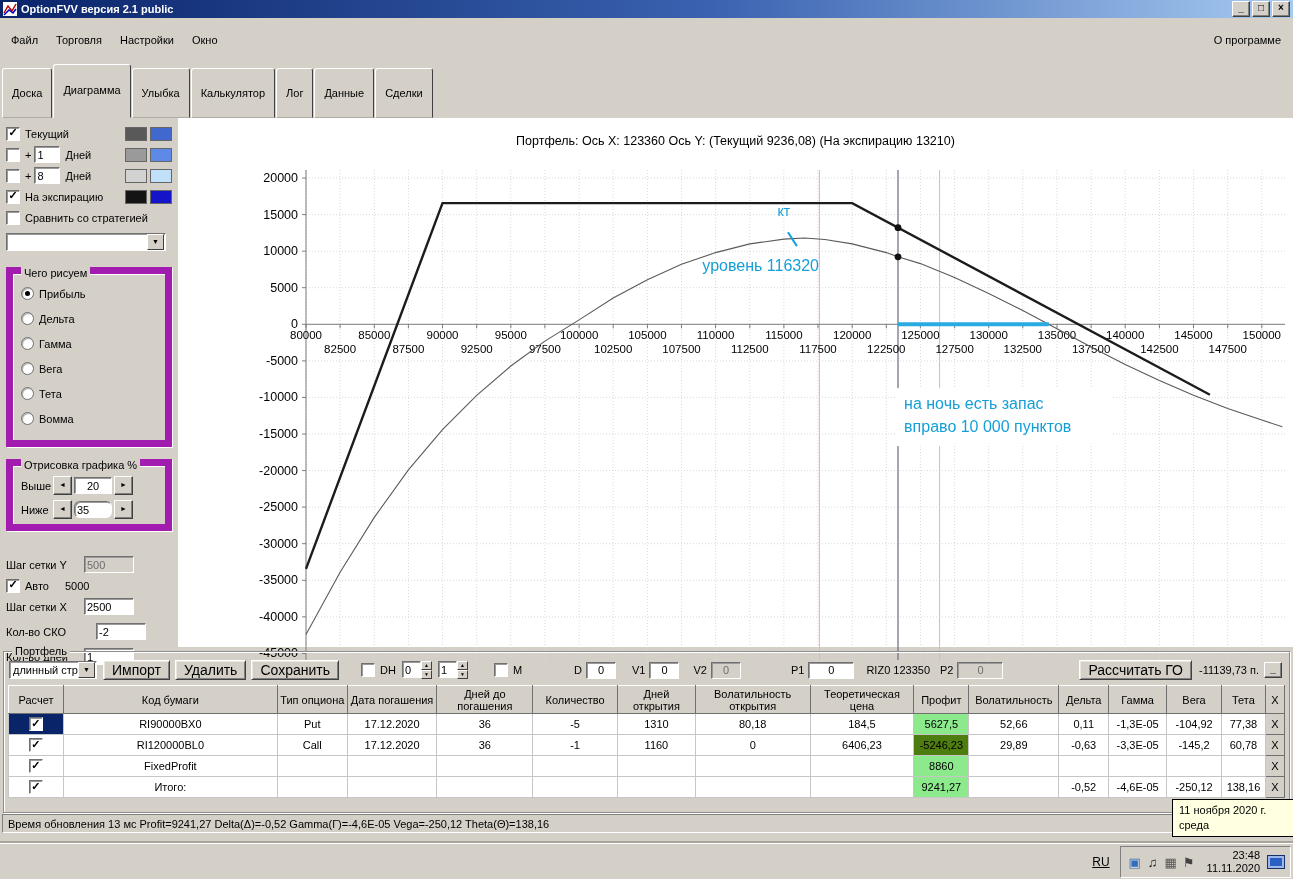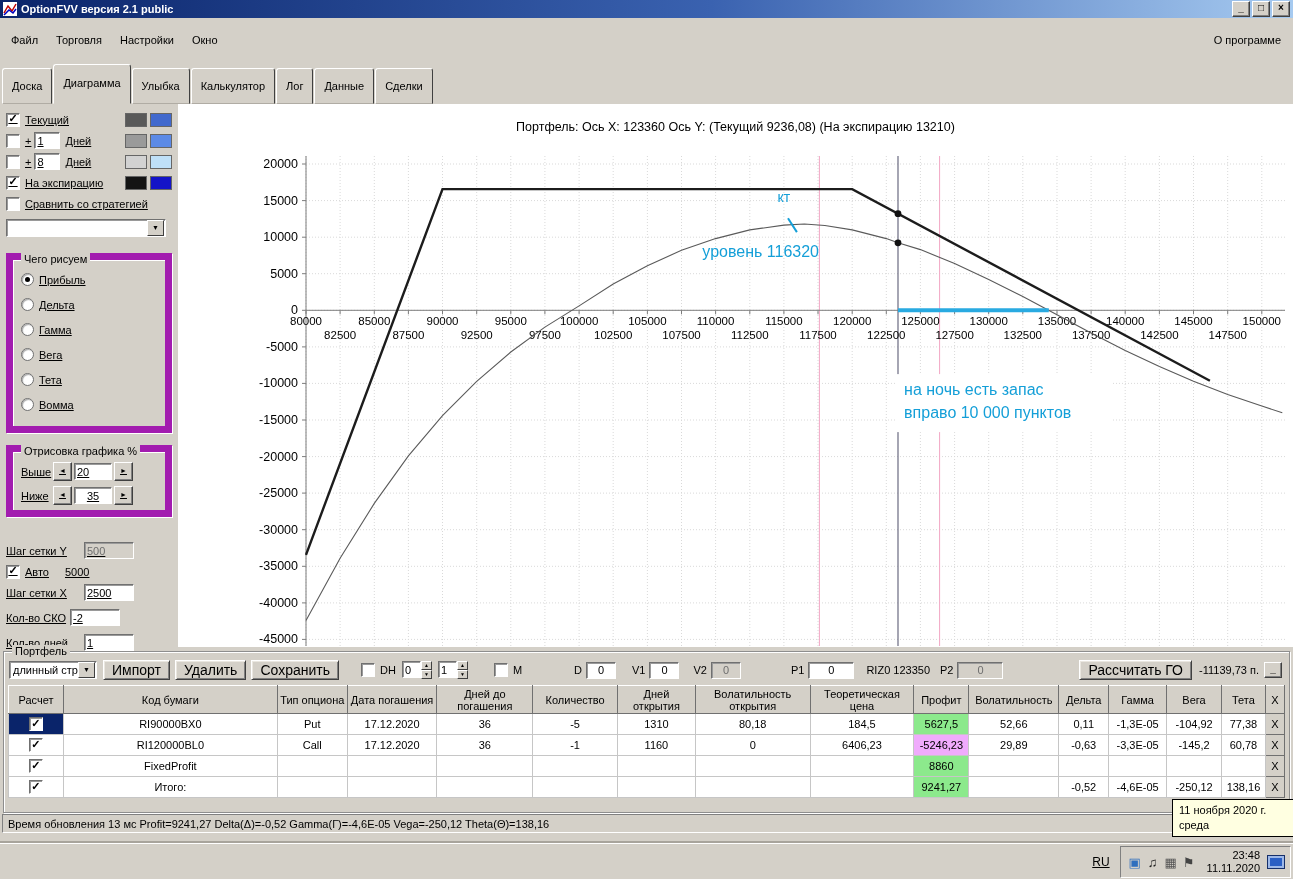--- a/index.html
+++ b/index.html
@@ -12,26 +12,26 @@
   .t-title{margin-left:4px;flex:1;font-size:11px;white-space:nowrap;}
   .win-btn{width:16px;height:14px;background:#d4d0c8;border:1px solid;border-color:#fff #404040 #404040 #fff;
            box-shadow:inset -1px -1px 0 #808080;margin-left:2px;font-size:10px;line-height:12px;
            text-align:center;color:#000;font-weight:bold;display:inline-block;}
   
   .menubar{flex:0 0 22px;display:flex;align-items:center;padding:0 2px;}
   .menu-item{padding:4px 9px;}
   .menu-about{margin-left:auto;padding:16px 10px;}
   
   .tabstrip{flex:0 0 26px;display:flex;align-items:flex-end;padding:2px 2px 0;}
-  .tab{height:18px;line-height:18px;padding:8px 9px;border:1px solid;border-color:#fff #404040 #b0aca4 #fff;
+  .tab{height:18px;line-height:18px;padding:15px 9px;border:1px solid;border-color:#fff #404040 #b0aca4 #fff;
        border-radius:3px 3px 0 0;margin-right:1px;background:#d4d0c8;white-space:nowrap;}
   .tab.active{height:22px;line-height:21px;border-bottom-color:#d4d0c8;position:relative;z-index:2;}
   
   .main{flex:1;display:flex;min-height:0;}
-  .left-panel{width:178px;flex:0 0 178px;padding:8px 6px 0 6px;box-sizing:border-box;text-decoration:underline;}
+  .left-panel{width:178px;flex:0 0 178px;padding:8px 6px 0 6px;box-sizing:border-box;}
   .lp-row{display:flex;align-items:center;height:15px;margin-bottom:6px;}
   .lp-label{margin-left:5px;white-space:nowrap;}
   .lp-spacer{flex:1;}
   .checkbox{width:12px;height:12px;flex:0 0 12px;background:#fff;border:1px solid;
             border-color:#707070 #fff #fff #707070;box-shadow:inset 1px 1px 0 #9a9a9a;
             display:inline-flex;align-items:center;justify-content:center;box-sizing:content-box;}
   .checkbox.checked::after{content:"✓";font-size:11px;font-weight:bold;margin-top:-2px;}
   .swatch{width:20px;height:12px;border:1px solid #666;margin-left:3px;flex:0 0 20px;}
   .tb{height:15px;background:#fff;border:1px solid;border-color:#707070 #fff #fff #707070;
       box-shadow:inset 1px 1px 0 #9a9a9a;font-family:inherit;font-size:11px;padding:0 2px;box-sizing:content-box;}
@@ -62,21 +62,21 @@
   .spin{display:inline-flex;margin-left:6px;align-items:stretch;}
   .spin-btns{display:inline-flex;flex-direction:column;width:11px;}
   .spin-b{flex:1;background:#d4d0c8;border:1px solid;border-color:#fff #404040 #404040 #fff;
           font-size:5px;line-height:7px;text-align:center;}
   .pf-table{border-collapse:collapse;table-layout:fixed;margin:4px 4px 0;font-size:11px;background:#fff;}
   .pf-table th{background:#d4d0c8;border:1px solid;border-color:#fff #707070 #707070 #fff;font-weight:normal;
                padding:0 1px;height:27px;line-height:12px;overflow:hidden;}
   .pf-table td{border:1px solid #c6c6c6;text-align:center;height:20px;padding:0 2px;white-space:nowrap;overflow:hidden;}
   td.sel{background:#0a246a;}
   .profit-pos{background:#8ce98c;}
-  .profit-neg{background:#f0abfc;}
+  .profit-neg{background:#4d7c0f;}
   td.xcell{background:#d4d0c8;border-color:#fff #707070 #707070 #fff;}
   
   .statusbar{flex:0 0 19px;margin:1px 2px 0;border:1px solid;border-color:#808080 #fff #fff #808080;
              display:flex;align-items:center;padding:0 5px;box-sizing:border-box;white-space:nowrap;}
   .frame-gap{flex:0 0 10px;}
   .taskbar{height:36px;background:#d4d0c8;border-top:1px solid #fff;box-shadow:0 -2px 0 #a8a49c;
            display:flex;align-items:center;}
   .tb-lang{margin-left:auto;padding:0 10px;font-size:12px;text-decoration:underline;}
   .tray{height:30px;border:1px solid;border-color:#808080 #fff #fff #808080;display:flex;align-items:center;
         padding:0 5px;margin-right:2px;}
@@ -200,46 +200,46 @@
               <span class="lp-label">Вомма</span>
             </div>
           </div>
       </div>
 
       <div class="groupbox">
         <span class="gb-title">Отрисовка графика %</span>
         <div class="lp-row" style="margin-bottom:9px">
           <span style="width:32px">Выше</span>
           <span class="sbtn">◄</span>
-          <input class="tb" style="width: 32px; margin: 0px 2px;" value="20">
+          <input class="tb" style="width: 32px; text-align: center; margin: 0px 2px;" value="20">
           <span class="sbtn">►</span>
         </div>
         <div class="lp-row" style="margin-bottom:3px">
           <span style="width:32px">Ниже</span>
           <span class="sbtn">◄</span>
-          <input class="tb" style="width: 32px; text-align: center; margin: 11px 2px;" value="35">
+          <input class="tb" style="width: 32px; text-align: left; margin: 11px 2px; border-radius: 6px;" value="35">
           <span class="sbtn">►</span>
         </div>
       </div>
 
       <div class="lp-row" style="margin-top:26px">
         <span style="width:78px">Шаг сетки Y</span>
         <input class="tb disabled" style="width: 44px;" value="500">
       </div>
       <div class="lp-row">
         <span class="checkbox checked"></span>
         <span class="lp-label">Авто</span>
         <span style="margin-left:16px">5000</span>
       </div>
       <div class="lp-row" style="margin-top:6px">
         <span style="width:78px">Шаг сетки X</span>
         <input class="tb" style="width: 44px;" value="2500">
       </div>
       <div class="lp-row" style="margin-top:10px">
-        <span style="width:64px">Кол-во СКО</span>
+        <span style="width:90px">Кол-во СКО</span>
         <input class="tb" style="width: 44px;" value="-2">
       </div>
       <div class="lp-row" style="margin-top:10px">
         <span style="width:78px">Кол-во дней</span>
         <input class="tb" style="width: 44px;" value="1">
       </div>
     </div>
 
     <div class="chart-area">
       <div class="chart-title">Портфель: Ось X: 123360 Ось Y:  (Текущий 9236,08)  (На экспирацию 13210)</div>

